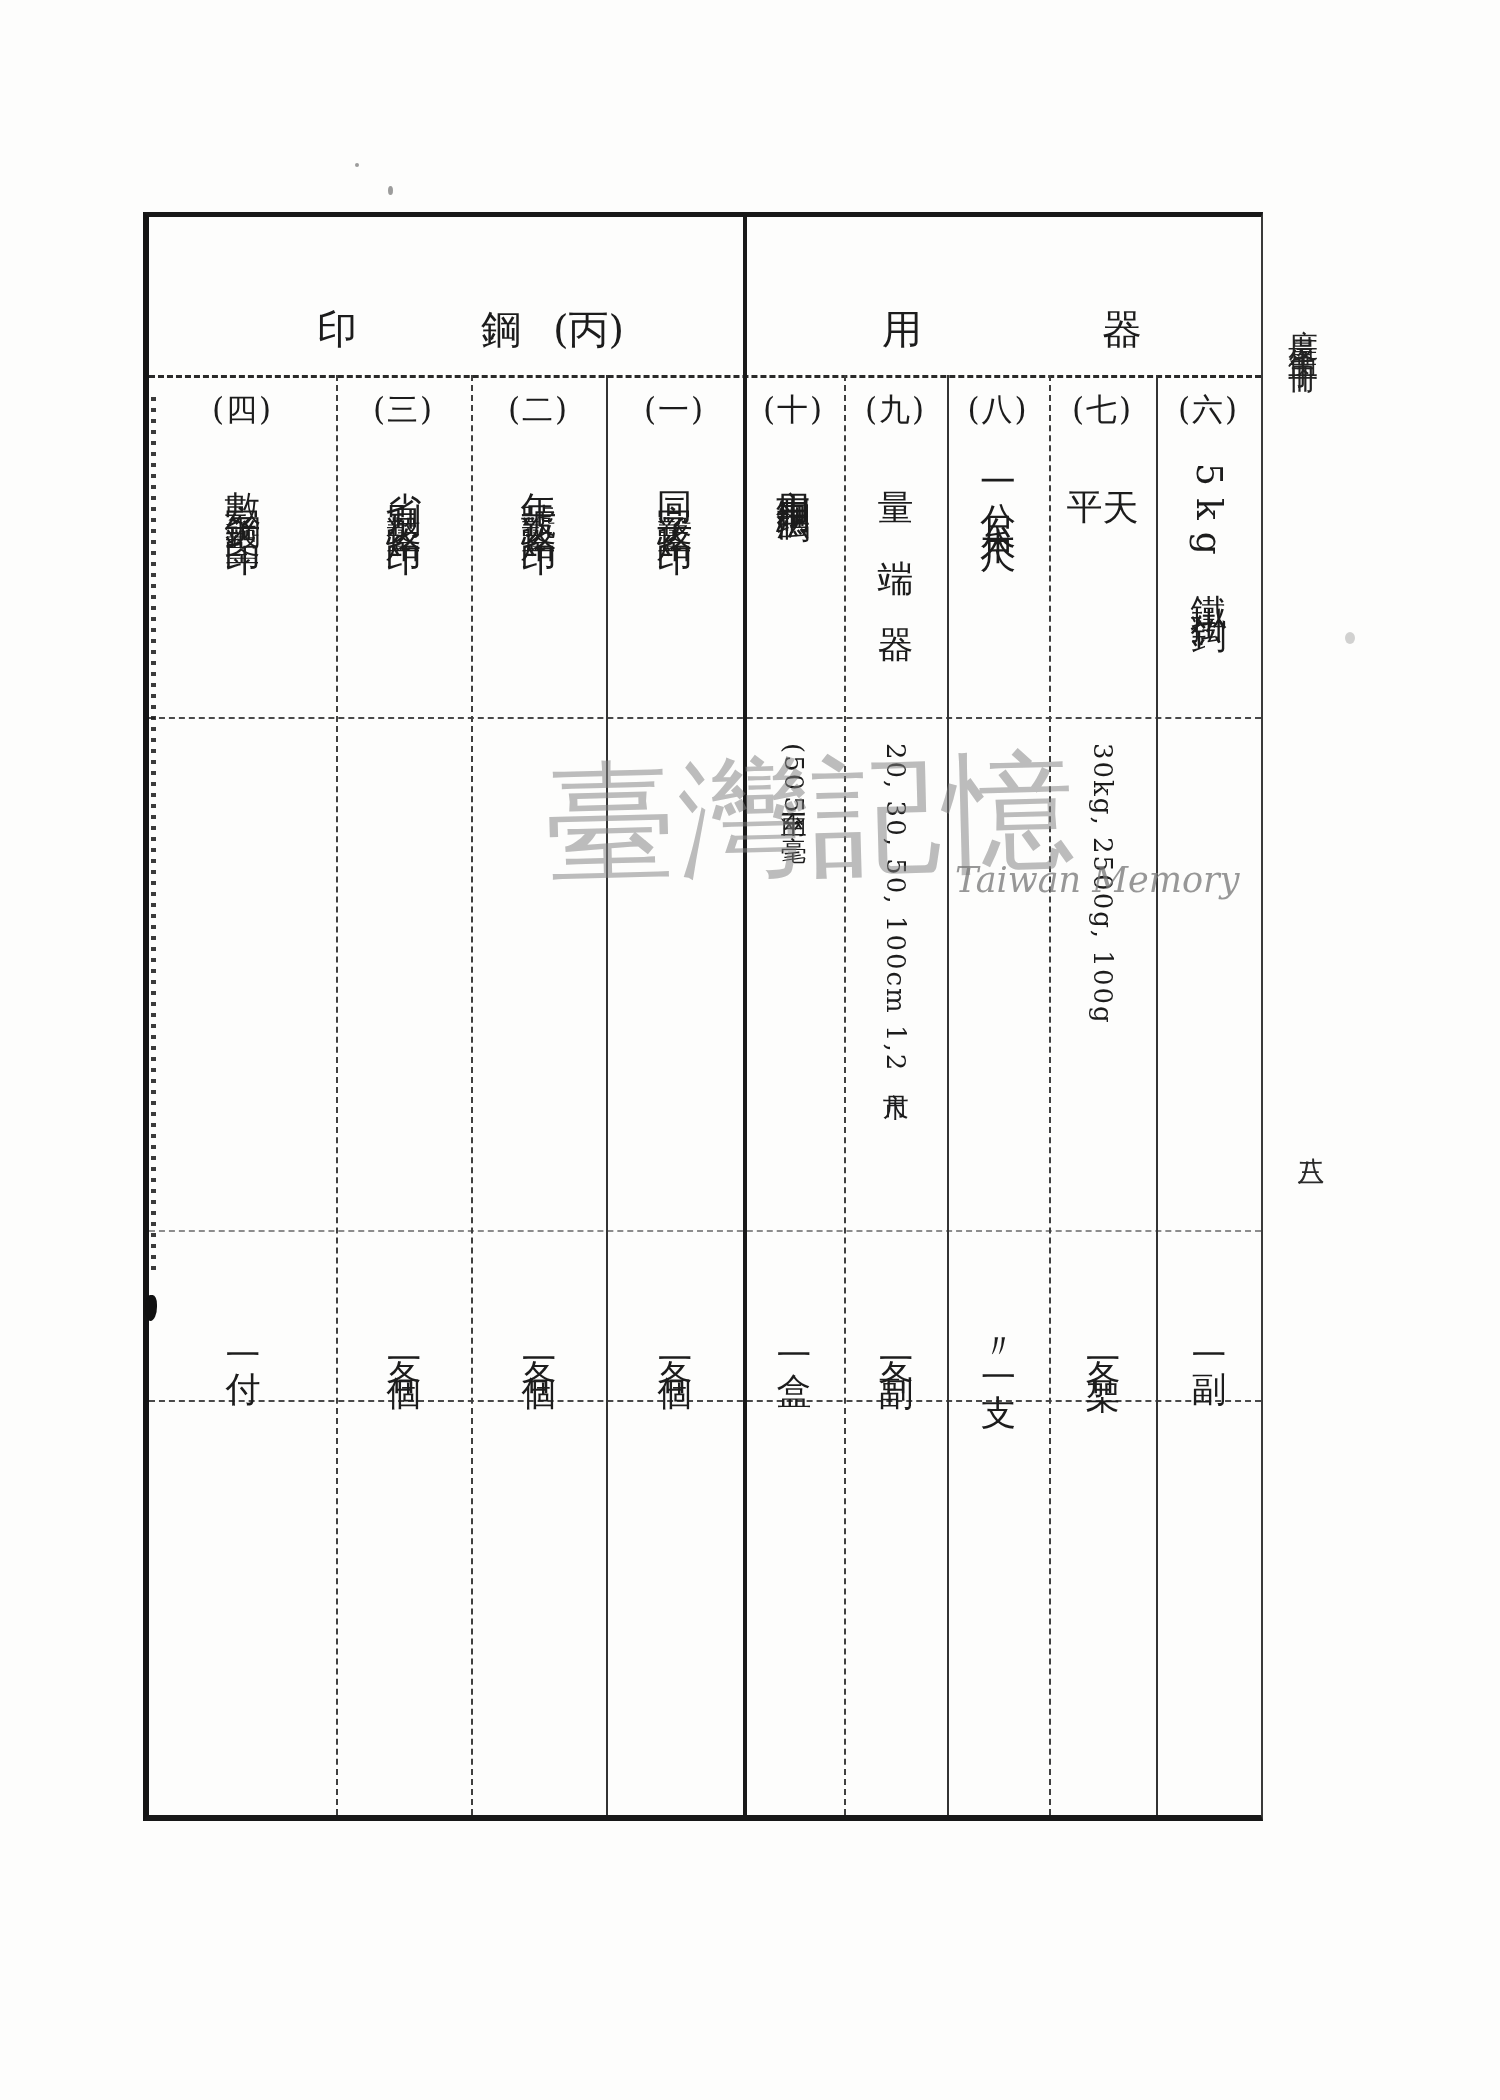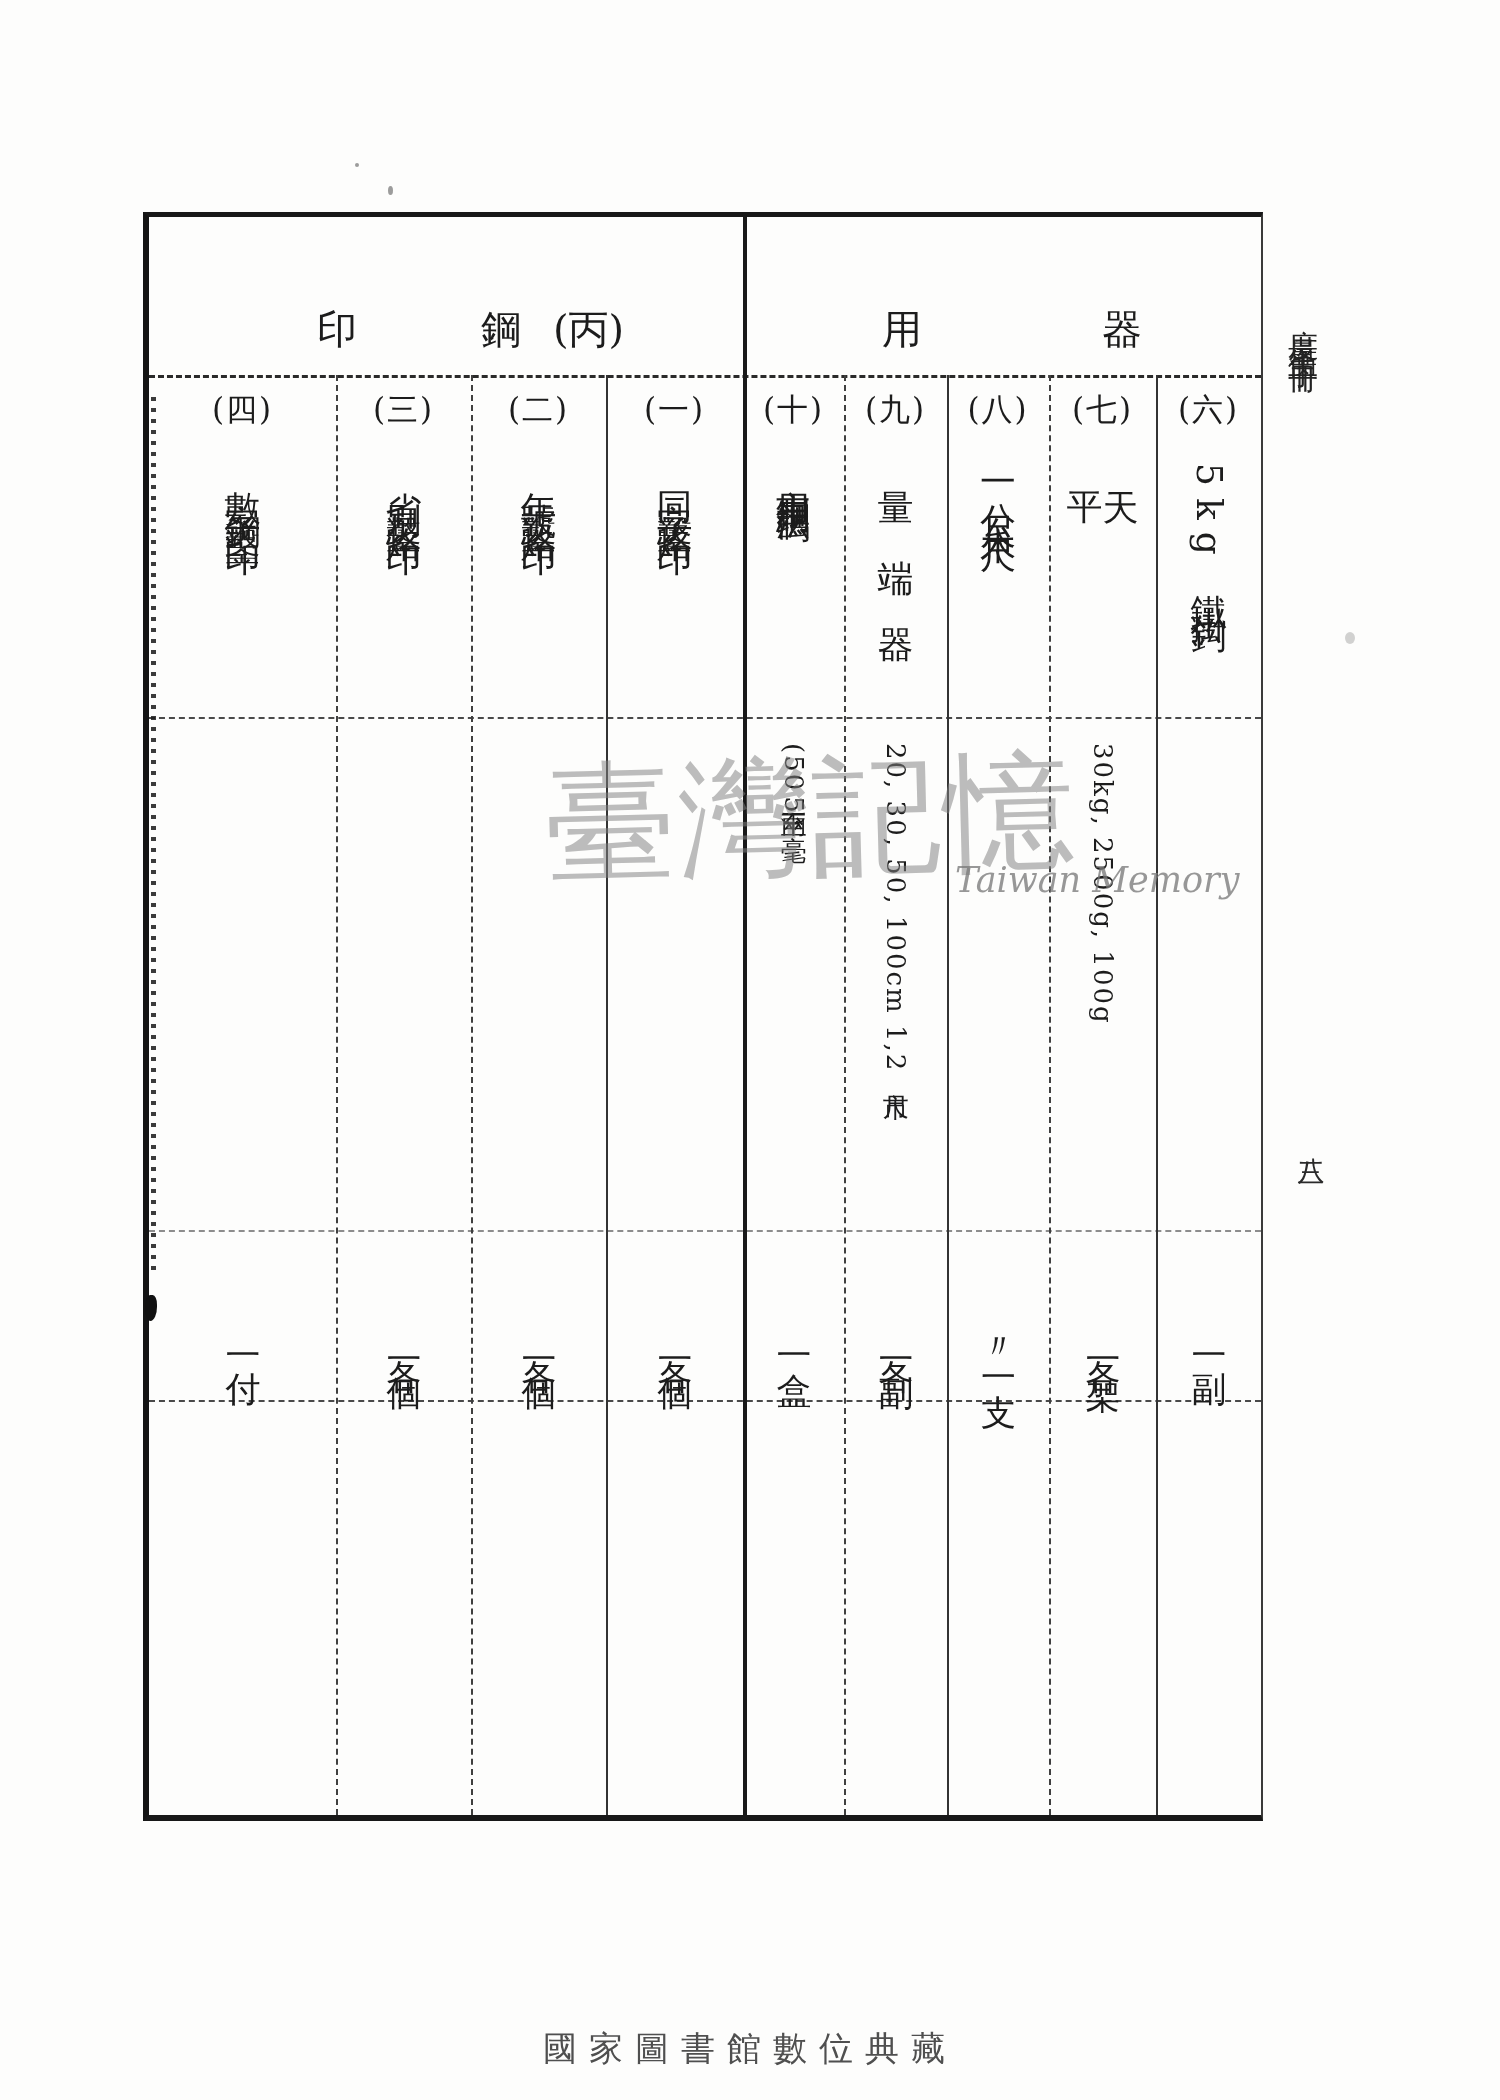--- a/index.html
+++ b/index.html
@@ -198,19 +198,18 @@
 
   <div class="margin-title vtext">度量衡手冊</div>
 
   <div class="page-num vtext">八三</div>
 
   <div class="watermark">
     <span class="wm-cjk">臺灣記憶</span>
     <span class="wm-latin">Taiwan Memory</span>
   </div>
 
-  <div class="caption">國家圖書館數位典藏</div>
 
   <div class="speck" style="left:388px;top:186px;width:5px;height:9px"></div>
   <div class="speck" style="left:355px;top:163px;width:4px;height:4px"></div>
   <div class="speck" style="left:1345px;top:632px;width:10px;height:12px;opacity:.45"></div>
 
 </div>
 
 </body></html>

